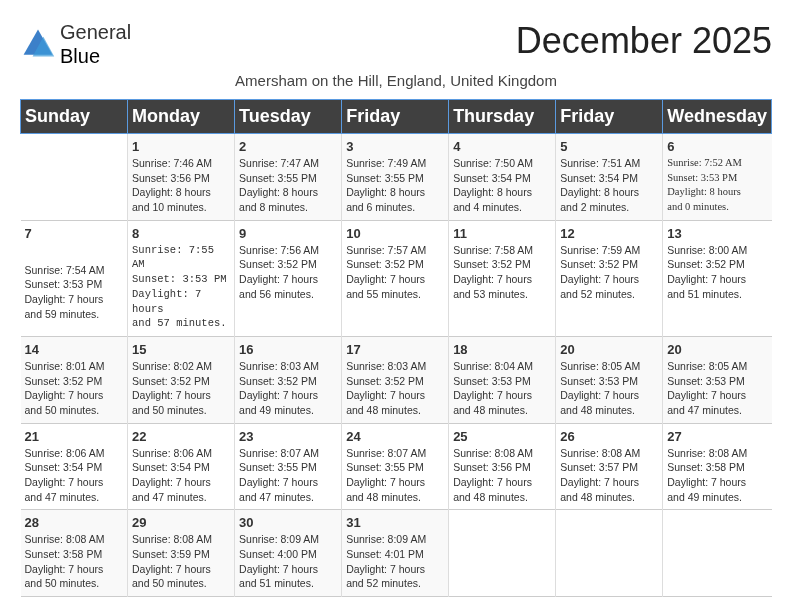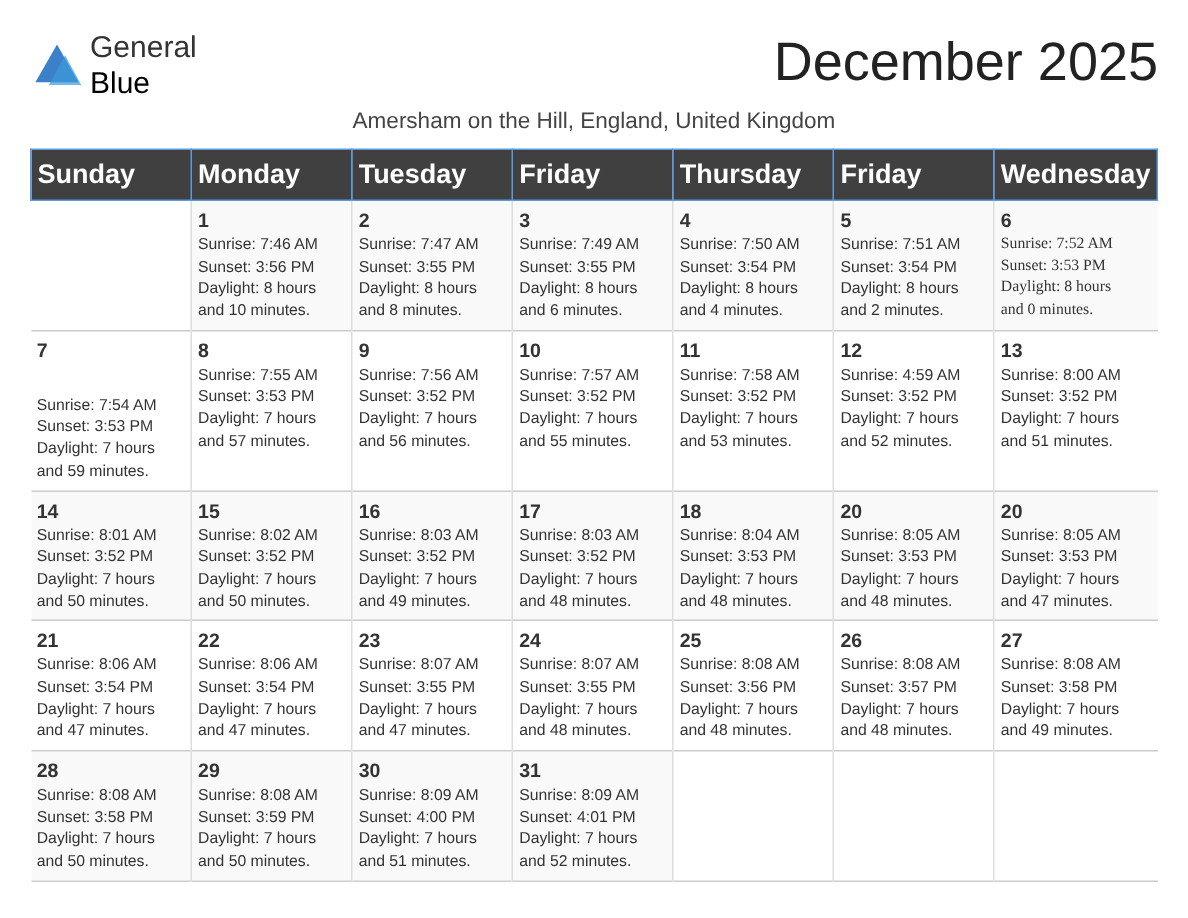--- a/index.html
+++ b/index.html
@@ -168,21 +168,21 @@
       <tr>
         <td>
           <span class="day-num">7</span>
           <div class="day-info" style="white-space: pre-line; margin-top: 22px;">Sunrise: 7:54 AM
 Sunset: 3:53 PM
 Daylight: 7 hours
 and 59 minutes.</div>
         </td>
         <td>
           <span class="day-num">8</span>
-          <div class="day-info" style="white-space: pre-line;">Sunrise: 7:55 AM
+          <div class="day-info" style="white-space: pre-line; font-family: Liberation Mono, monospace;">Sunrise: 7:55 AM
 Sunset: 3:53 PM
 Daylight: 7 hours
 and 57 minutes.</div>
         </td>
         <td>
           <span class="day-num">9</span>
           <div class="day-info" style="white-space: pre-line;">Sunrise: 7:56 AM
 Sunset: 3:52 PM
 Daylight: 7 hours
 and 56 minutes.</div>
@@ -196,21 +196,21 @@
         </td>
         <td>
           <span class="day-num">11</span>
           <div class="day-info" style="white-space: pre-line;">Sunrise: 7:58 AM
 Sunset: 3:52 PM
 Daylight: 7 hours
 and 53 minutes.</div>
         </td>
         <td>
           <span class="day-num">12</span>
-          <div class="day-info" style="white-space: pre-line;">Sunrise: 4:59 AM
+          <div class="day-info" style="white-space: pre-line;">Sunrise: 7:59 AM
 Sunset: 3:52 PM
 Daylight: 7 hours
 and 52 minutes.</div>
         </td>
         <td>
           <span class="day-num">13</span>
           <div class="day-info" style="white-space: pre-line;">Sunrise: 8:00 AM
 Sunset: 3:52 PM
 Daylight: 7 hours
 and 51 minutes.</div>

